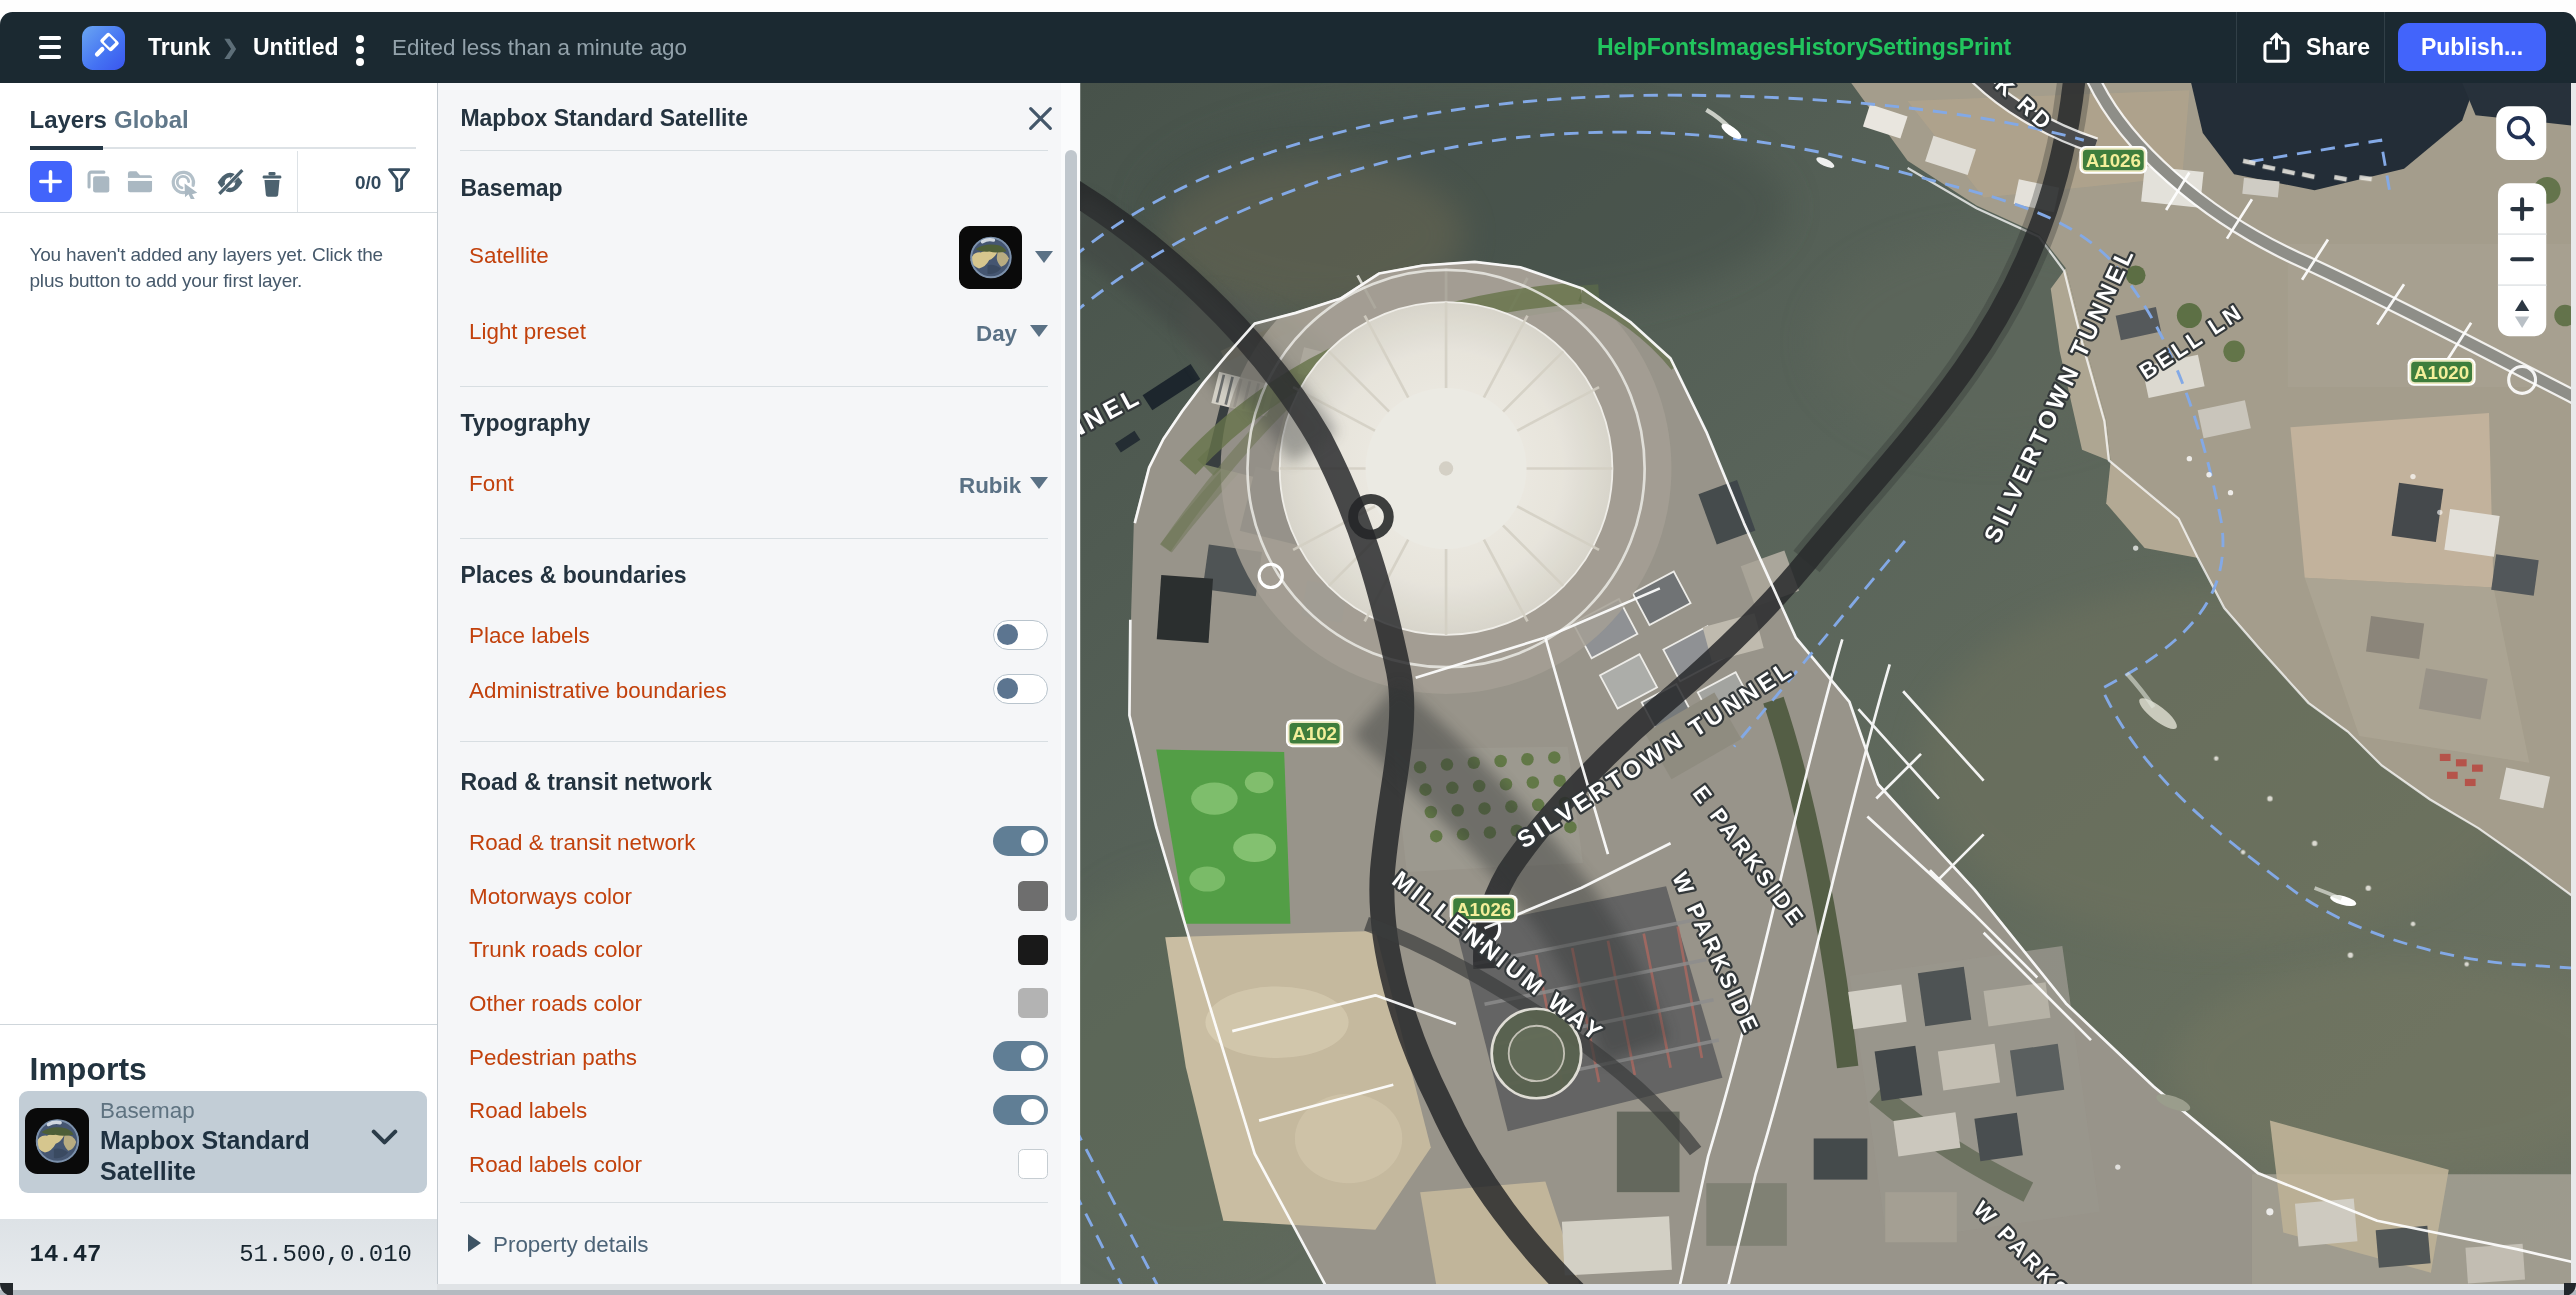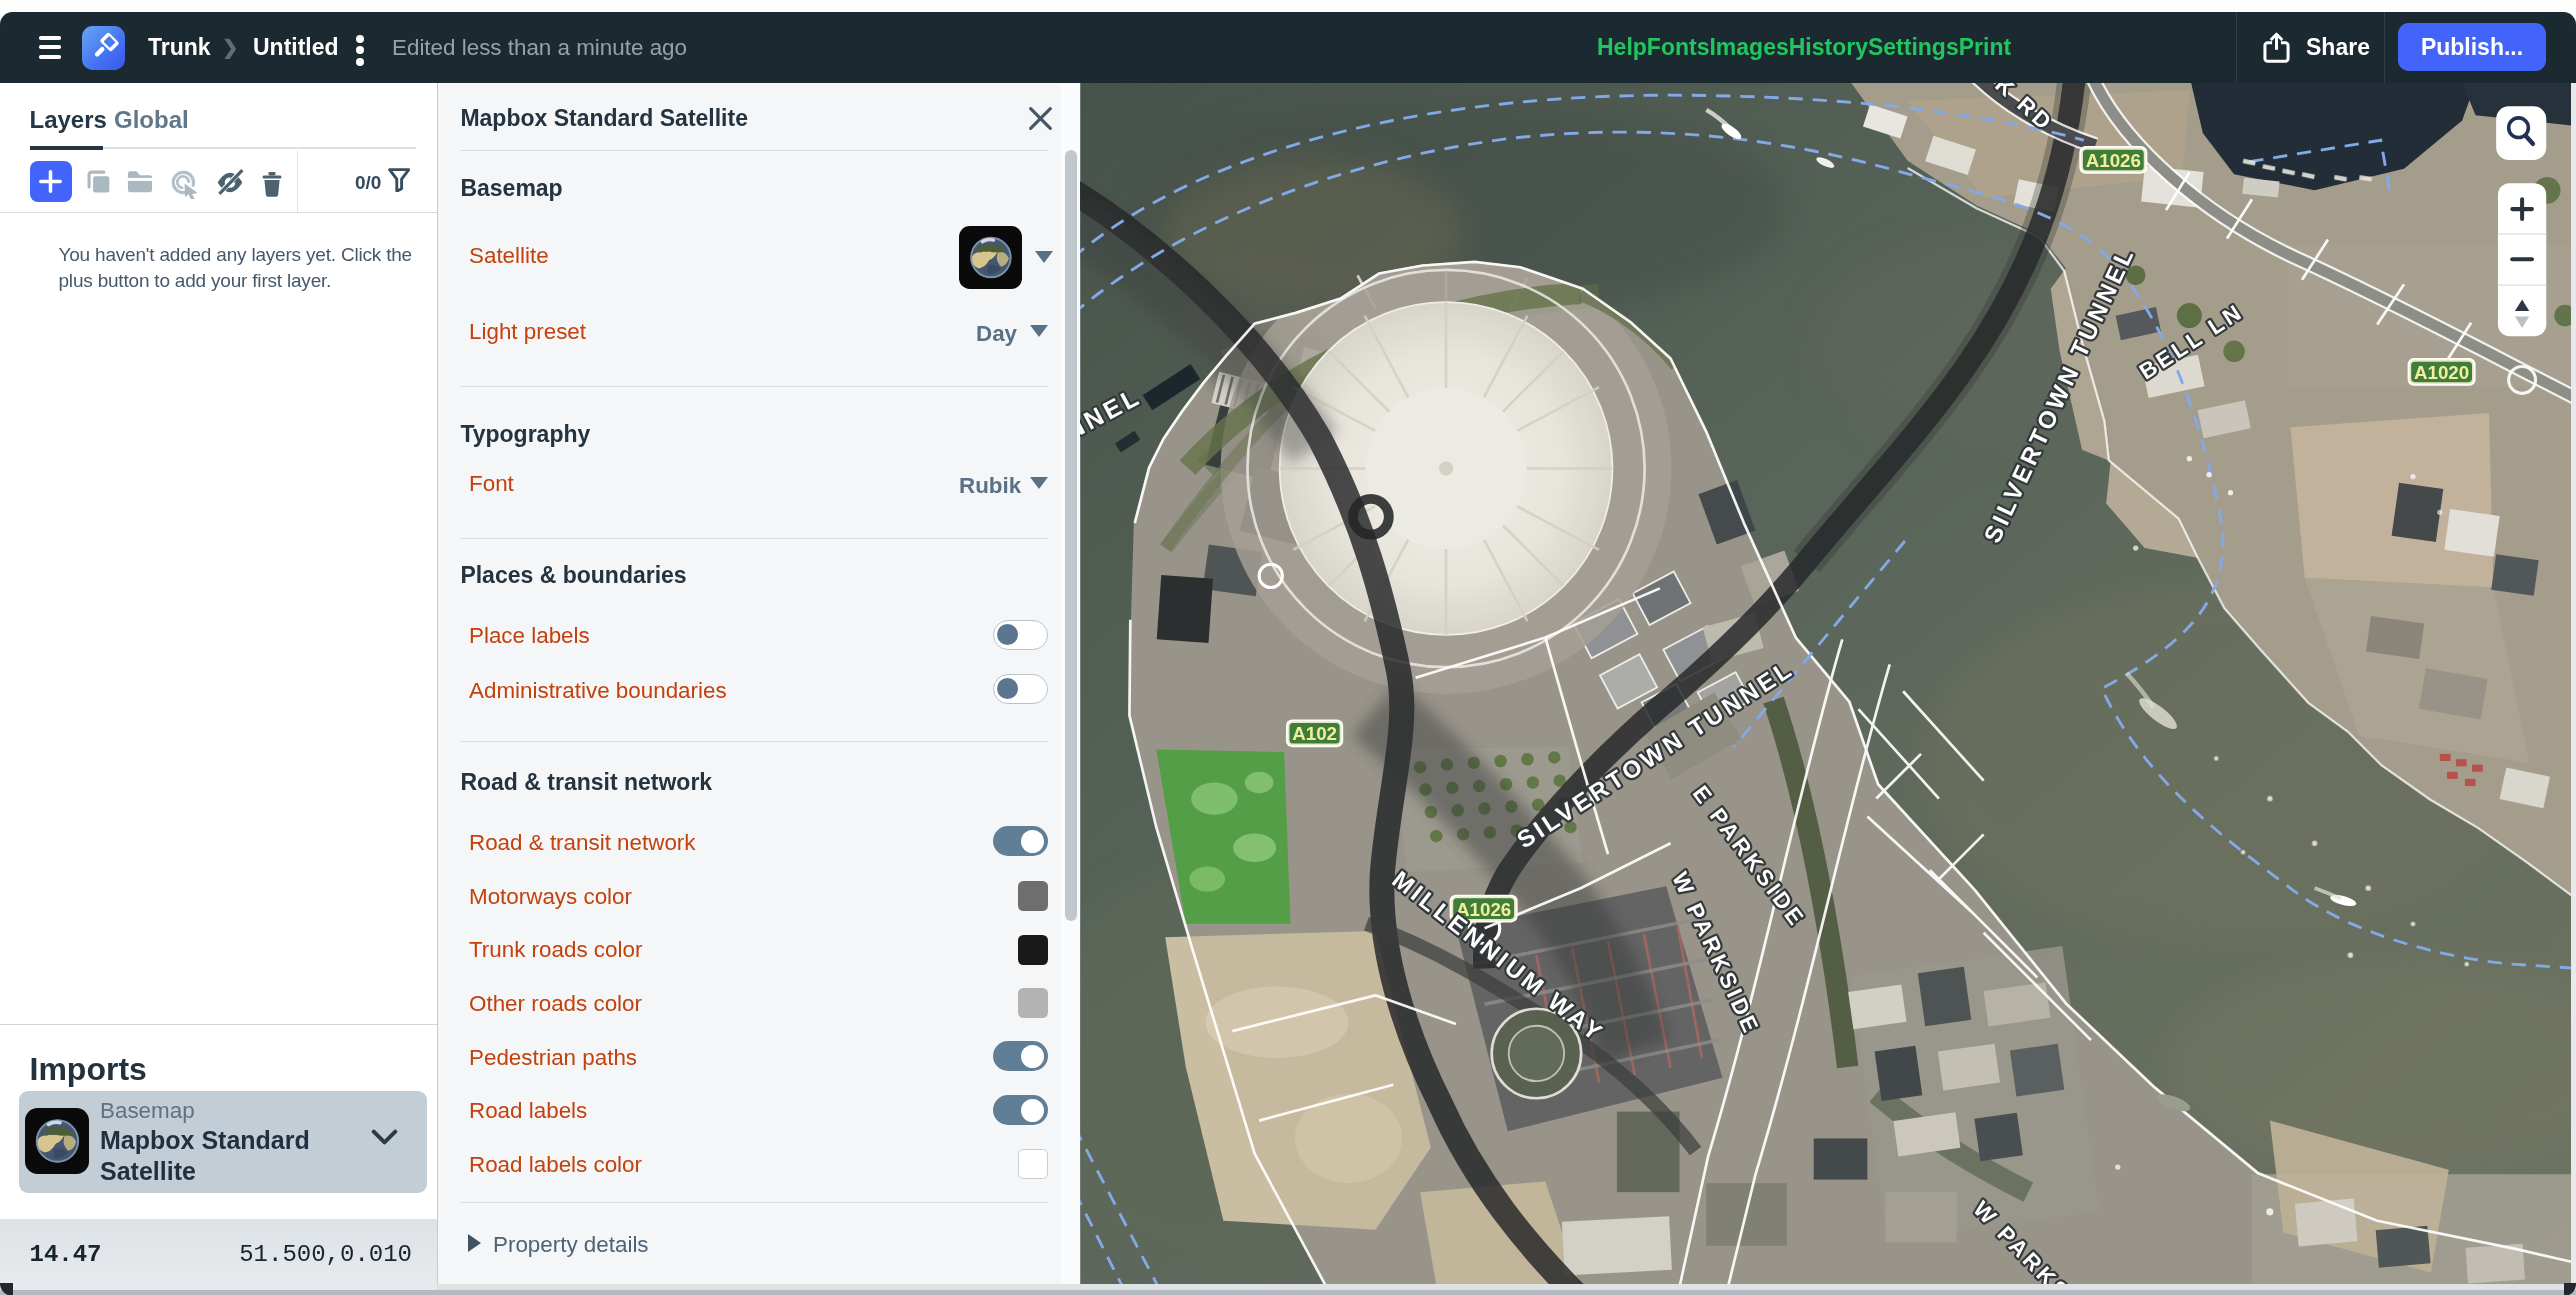--- a/index.html
+++ b/index.html
@@ -42,21 +42,21 @@
   #tabline { left:29.5px; top:64px; width:386px; height:1.8px; background:#dde2e6; }
   #tabline-dark { left:29.5px; top:63px; width:73px; height:3.6px; background:#253746; }
   #plusbtn { left:29.5px; top:78px; width:42px; height:41px; background:#4264fb; border-radius:8px; }
   #plusbtn svg { position:absolute; left:9.8px; top:9px; }
   .toolicon { top:86px; }
   #tooldiv { left:297px; top:68px; width:0.9px; height:61px; background:#dde2e6; }
   #counts { left:355px; top:89px; font-size:19px; font-weight:bold; color:#32495c; }
   #funnel { left:388px; top:85px; }
   #toolline { left:0px; top:129px; width:437px; height:0.9px; background:#d5dbdf; }
   #emptymsg { left:29.5px; top:159px; white-space:nowrap; font-size:19px; line-height:26px;
-    color:#46596b; letter-spacing:-0.2px;margin-left:29px; }
+    color:#46596b; letter-spacing:-0.2px; }
   #importline { left:0px; top:941px; width:437px; height:0.9px; background:#cfd6db; }
   #imports-h { left:29.5px; top:968px; font-size:32px; font-weight:bold; color:#22333f; }
   #importcard { left:19px; top:1008px; width:408px; height:102px; background:#c2cdd6; border-radius:9px; }
   #globecard { position:absolute; left:6.3px; top:17px; width:64px; height:66px; border-radius:12.5px;
     background:#0a0a0a; overflow:hidden; }
   #basemap-lbl { position:absolute; left:81px; top:7.2px; font-size:22.4px; color:#5e7280; }
   #card-title { position:absolute; left:81px; top:34px; width:224px; font-size:25px; font-weight:bold;
     color:#1f3140; line-height:31px; }
   #cardchev { position:absolute; right:29px; top:38px; }
   #statusbar { left:0; top:1136px; width:437px; height:76px;
@@ -243,21 +243,21 @@
         <circle cx="36" cy="37" r="23.2" fill="none" stroke="#7e93ae" stroke-width="2.2" opacity="0.95"></circle>
         <path d="M26 18.5 Q32 15 39 16.5" stroke="#dfe6ec" stroke-width="4" fill="none" stroke-linecap="round" opacity="0.9"></path>
       </svg>
     </div>
     <div class="tri-down" style="left:597px;top:168px"></div>
     <div class="p-lbl" style="top:236px">Light preset</div>
     <div class="p-val" style="left:538px;top:238px">Day</div>
     <div class="tri-down" style="left:592px;top:242px;border-left-width:9px;border-right-width:9px;"></div>
     <div class="p-line" style="top:303px"></div>
 
-    <div class="p-h1" style="top:338px">Typography</div>
+    <div class="p-h1" style="top:327px">Typography</div>
     <div class="p-lbl" style="top:388px">Font</div>
     <div class="p-val" style="left:521px;top:390px">Rubik</div>
     <div class="tri-down" style="left:592px;top:394px;border-left-width:9px;border-right-width:9px;"></div>
     <div class="p-line" style="top:455px"></div>
 
     <div class="p-h1" style="top:479px">Places &amp; boundaries</div>
     <div class="p-lbl" style="top:540px">Place labels</div>
     <div class="toggle off" style="left:555px;top:537px">
         <div class="knob"></div>
       </div>

